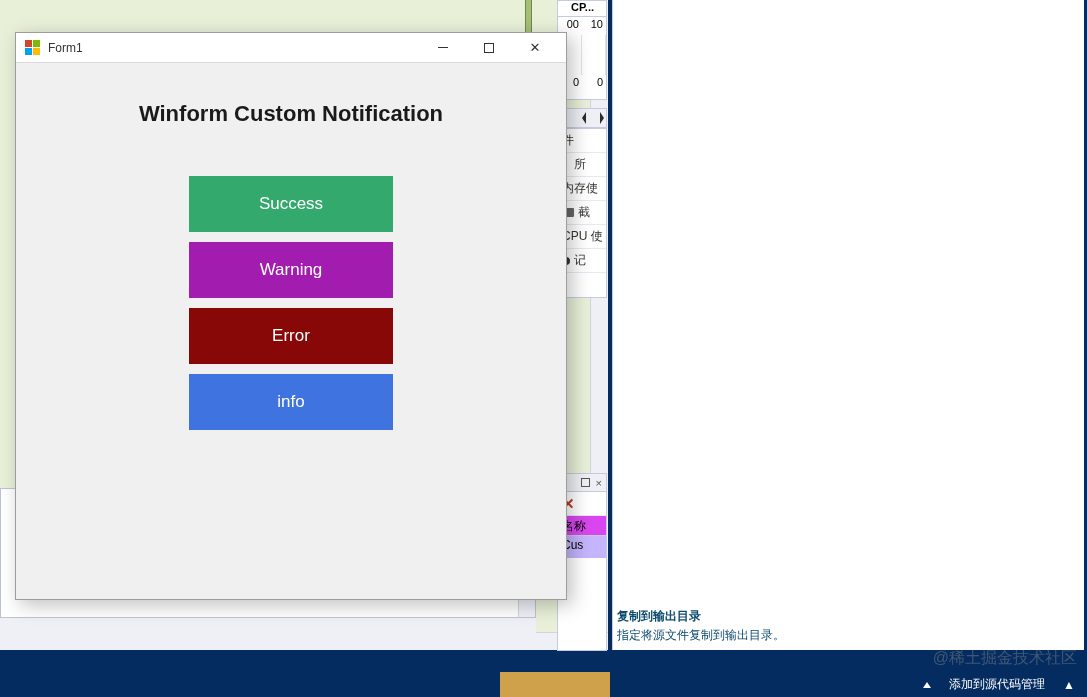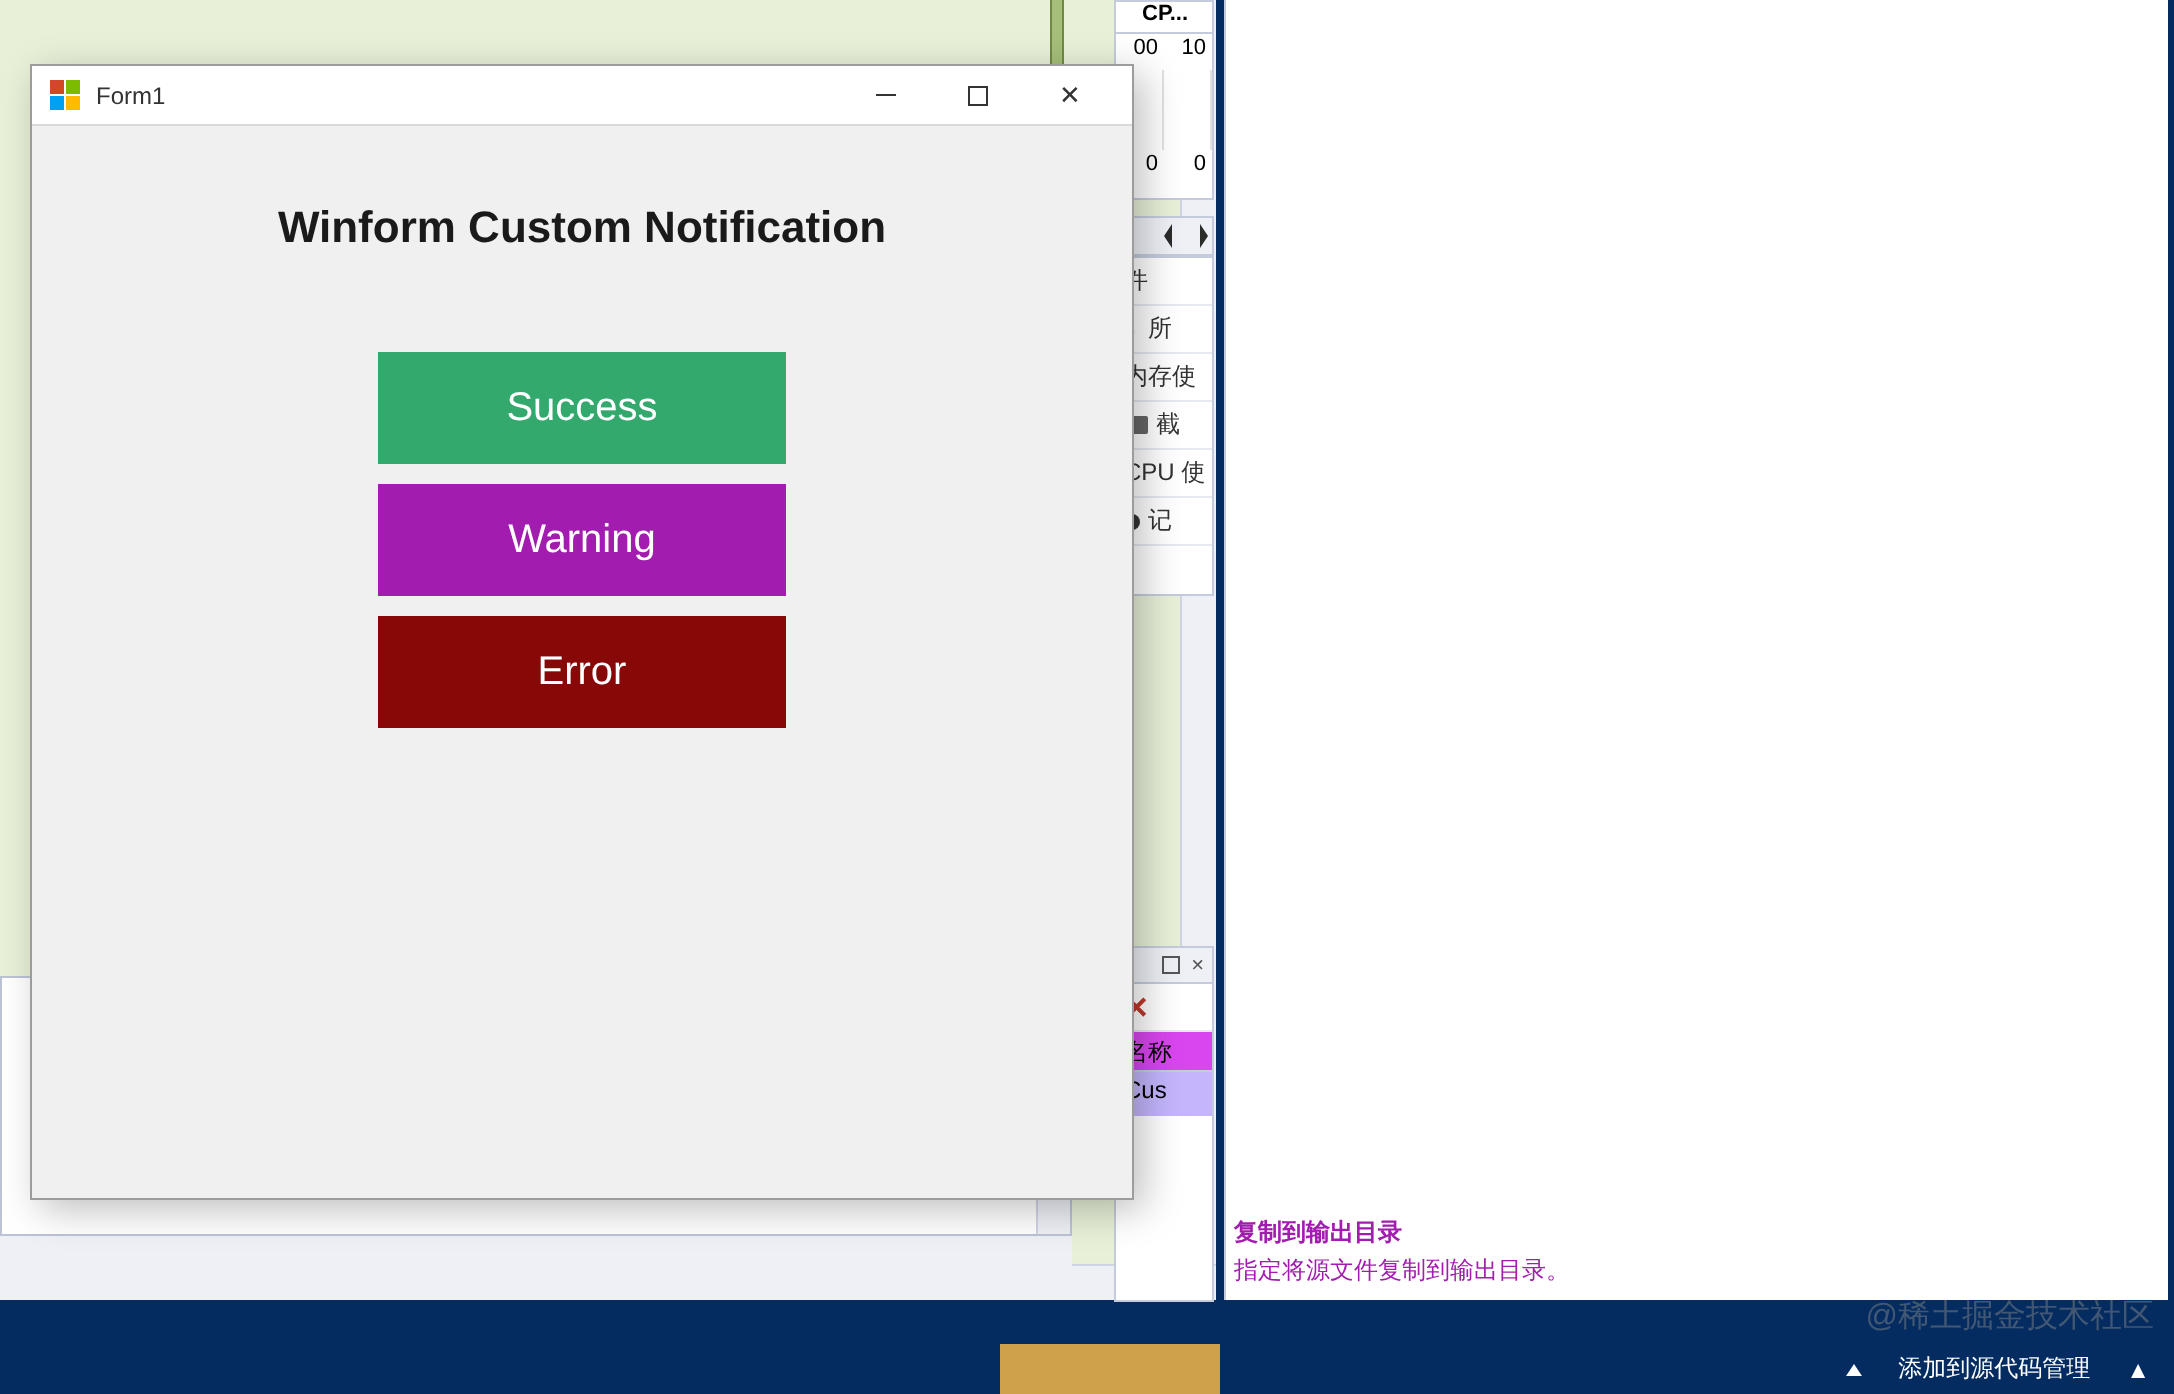--- a/index.html
+++ b/index.html
@@ -37,21 +37,21 @@
   .toolwin .titlebar{height:18px;background:#eef0f6;border-bottom:1px solid #c4cbdc;display:flex;align-items:center;justify-content:flex-end;gap:6px;padding:0 4px;font-size:11px;color:#555;}
   .toolwin .titlebar .pin{width:9px;height:9px;border:1px solid #555;position:relative;}
   .toolwin .titlebar .x{font-size:11px;}
   .toolwin .x-tool{height:24px;display:flex;align-items:center;padding:0 4px;border-bottom:1px solid #e6e9f2;}
   .toolwin .x-tool .x-red{color:#c0392b;font-weight:700;font-size:15px;}
   .toolwin .grid-hdr{height:20px;border-bottom:1px solid #c4cbdc;background:#d946ef;font-size:12px;padding:2px 4px;overflow:hidden;}
   .toolwin .grid-cell{height:22px;background:#c4b5fd;font-size:12px;padding:2px 4px;overflow:hidden;}
 
   
   .prop-help{position:absolute;left:612px;top:0;width:472px;height:650px;background:#fff;border-left:1px solid #c4cbdc;}
-  .prop-help .desc{position:absolute;left:4px;bottom:6px;right:8px;font-size:12px;color:#a21caf;}
+  .prop-help .desc{position:absolute;left:4px;bottom:6px;right:8px;font-size:12px;color:#0c4a6e;}
   .prop-help .desc .title{font-weight:700;margin-bottom:2px;}
 
   
   .statusbar{position:absolute;left:0;bottom:0;width:500px;height:25px;background:#042c60;}
   .statusbar-mid{position:absolute;left:500px;bottom:0;width:110px;height:25px;background:#cfa14a;}
   .statusbar-right{position:absolute;left:642px;bottom:0;right:0;height:25px;background:#042c60;color:#fff;font-size:12px;display:flex;align-items:center;justify-content:flex-end;padding:0 12px;gap:18px;}
   .statusbar-right .up-icon{width:0;height:0;border-left:4px solid transparent;border-right:4px solid transparent;border-bottom:6px solid #fff;}
 
   
   .watermark{position:absolute;right:10px;bottom:28px;font-size:16px;color:rgba(140,140,140,.45);}
@@ -64,21 +64,21 @@
   .form1 .titlebar .app-icon .r{background:#d24726;} .form1 .titlebar .app-icon .g{background:#7cbb00;}
   .form1 .titlebar .app-icon .b{background:#00a1f1;} .form1 .titlebar .app-icon .y{background:#ffbb00;}
   .form1 .titlebar .title-text{font-size:12px;color:#333;}
   .form1 .titlebar .wbtns{margin-left:auto;display:flex;}
   .form1 .titlebar .wbtn{width:46px;height:30px;display:flex;align-items:center;justify-content:center;color:#333;font-size:13px;}
   .form1 .titlebar .wbtn .min{width:10px;height:1px;background:#333;}
   .form1 .titlebar .wbtn .max{width:10px;height:10px;border:1px solid #333;}
 
   .form1 .client{padding:20px 0 0 0;}
   .form1 .heading{text-align:center;font-weight:700;font-size:22px;color:#1a1a1a;margin:18px 0 49px;font-family:"Century Gothic","Segoe UI",sans-serif;}
-  .form1 .btn{width:204px;height:56px;margin:0 auto 10px;display:flex;align-items:center;justify-content:center;color:#fff;font-size:20px;font-family:"Century Gothic","Segoe UI",sans-serif;}
+  .form1 .btn{width:204px;height:56px;margin:0 auto 10px;display:flex;align-items:center;justify-content:center;color:#fff;font-size:17px;font-family:"Century Gothic","Segoe UI",sans-serif;}
   .btn-success{background:#33a96e;}
   .btn-warning{background:#a21caf;}
   .btn-error{background:#880808;}
   .btn-info{background:#3f73e0;}
 
 </style>
 </head>
 <body>
 
 <div class="ide-bg">
@@ -191,14 +191,17 @@
     <div class="heading">Winform Custom Notification</div>
     <div class="btn btn-success">
         <span>Success</span>
       </div>
     <div class="btn btn-warning">
         <span>Warning</span>
       </div>
     <div class="btn btn-error">
         <span>Error</span>
       </div>
+    <div class="btn btn-info">
+        <span>info</span>
+      </div>
   </div>
 </div>
 
 </body></html>

